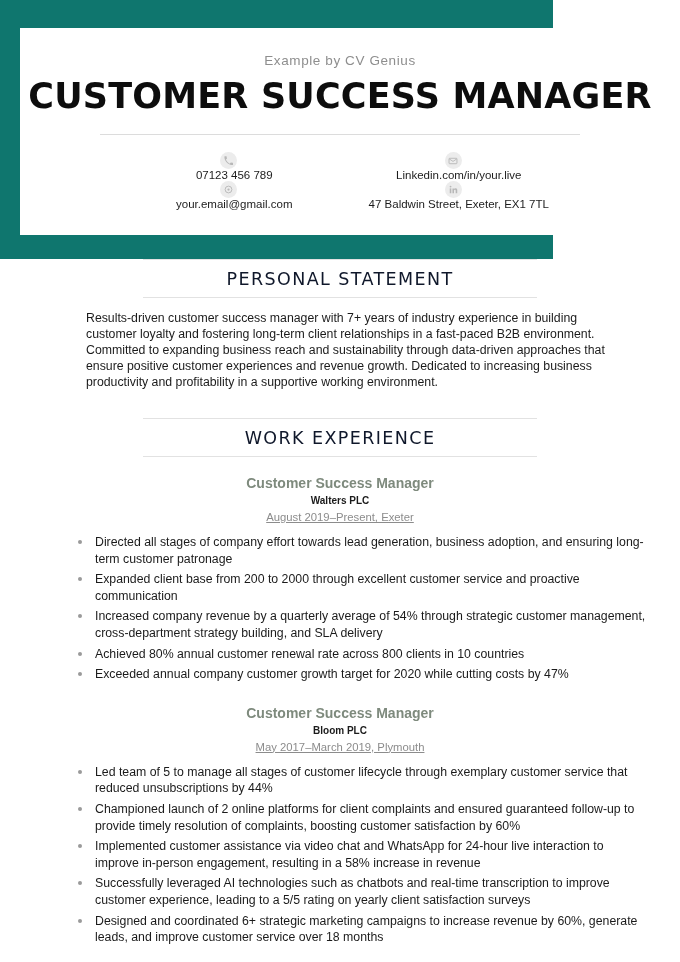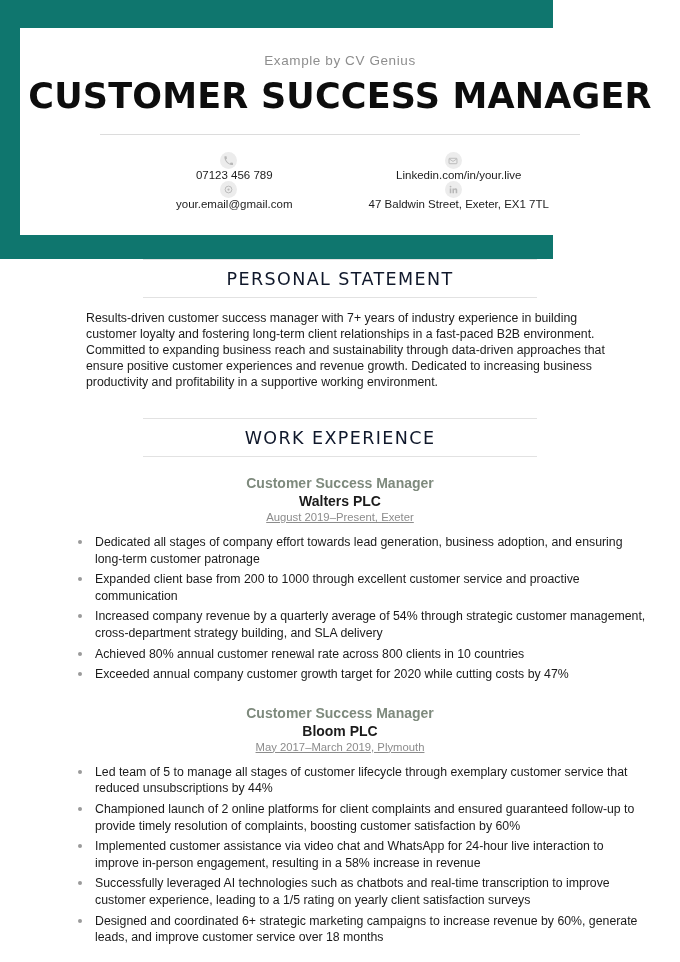--- a/index.html
+++ b/index.html
@@ -148,21 +148,21 @@
     text-align: center;
     padding-top: 17px;
   }
   .job-title {
     font-size: 14px;
     font-weight: 700;
     color: #7e8a7d;
     line-height: 18px;
   }
   .job-company {
-    font-size: 14px;
+    font-size: 10px;
     font-weight: 700;
     color: #1b1b1b;
     line-height: 16px;
     margin-top: 1px;
   }
   .job-meta {
     font-size: 11.3px;
     color: #8c8c8c;
     line-height: 15px;
     margin-top: 1px;
@@ -277,38 +277,38 @@
         <div class="sec-rule"></div>
       </div>
 
       <div class="job">
         <div class="job-head">
           <div class="job-title">Customer Success Manager</div>
           <div class="job-company">Walters PLC</div>
           <div class="job-meta">August 2019–Present, Exeter</div>
         </div>
         <ul class="bullets">
-          <li>Dedicated all stages of company effort towards lead generation, business adoption, and ensuring long-term customer patronage</li>
-          <li>Expanded client base from 200 to 1000 through excellent customer service and proactive communication</li>
+          <li>Directed all stages of company effort towards lead generation, business adoption, and ensuring long-term customer patronage</li>
+          <li>Expanded client base from 200 to 2000 through excellent customer service and proactive communication</li>
           <li>Increased company revenue by a quarterly average of 54% through strategic customer management, cross-department strategy building, and SLA delivery</li>
           <li>Achieved 80% annual customer renewal rate across 800 clients in 10 countries</li>
           <li>Exceeded annual company customer growth target for 2020 while cutting costs by 47%</li>
         </ul>
       </div>
 
       <div class="job">
         <div class="job-head">
           <div class="job-title">Customer Success Manager</div>
           <div class="job-company">Bloom PLC</div>
           <div class="job-meta">May 2017–March 2019, Plymouth</div>
         </div>
         <ul class="bullets">
           <li>Led team of 5 to manage all stages of customer lifecycle through exemplary customer service that reduced unsubscriptions by 44%</li>
           <li>Championed launch of 2 online platforms for client complaints and ensured guaranteed follow-up to provide timely resolution of complaints, boosting customer satisfaction by 60%</li>
           <li>Implemented customer assistance via video chat and WhatsApp for 24-hour live interaction to improve in-person engagement, resulting in a 58% increase in revenue</li>
-          <li>Successfully leveraged AI technologies such as chatbots and real-time transcription to improve customer experience, leading to a 1/5 rating on yearly client satisfaction surveys</li>
+          <li>Successfully leveraged AI technologies such as chatbots and real-time transcription to improve customer experience, leading to a 5/5 rating on yearly client satisfaction surveys</li>
           <li>Designed and coordinated 6+ strategic marketing campaigns to increase revenue by 60%, generate leads, and improve customer service over 18 months</li>
         </ul>
       </div>
 
     </div>
   </div>
 </div>
 
 </body></html>

